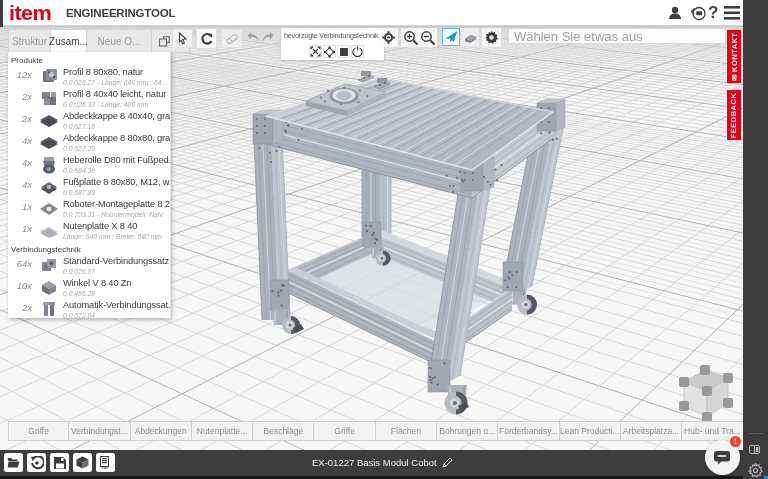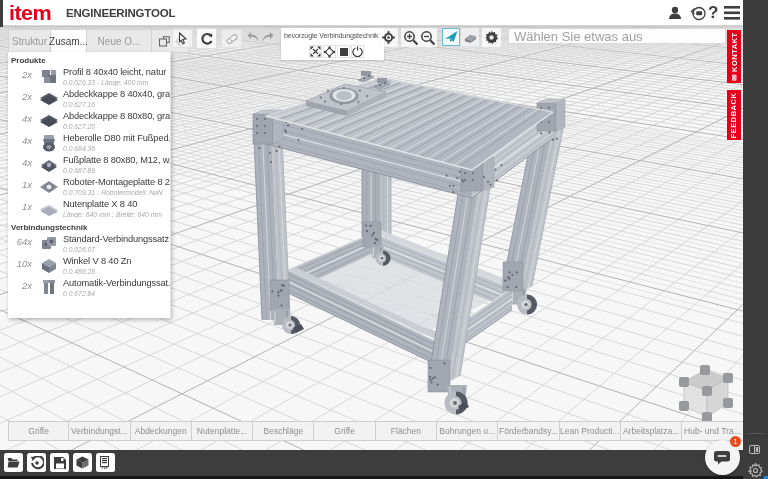--- a/index.html
+++ b/index.html
@@ -12,21 +12,21 @@
 #hdr .logo{position:absolute;left:9px;top:2px;font-size:20px;font-weight:bold;color:#e2001a;letter-spacing:-0.5px;transform:scaleX(1.08);transform-origin:left}
 #hdr .et{position:absolute;left:66px;top:7px;font-size:11.5px;font-weight:bold;color:#3e3e3e;letter-spacing:-0.2px}
 #hdr .hic{position:absolute;top:3px;height:20px;display:flex;align-items:center;color:#3e3e3e}
 
 .ltabs{position:absolute;left:8px;top:29px;height:24px;display:flex;font-size:10px}
 .ltab{height:24px;display:flex;align-items:center;justify-content:center;background:rgba(233,233,233,.92);border:1px solid #d2d2d2;border-left:none;color:#9a9a9a}
 .ltab:first-child{border-left:1px solid #d2d2d2}
 .ltab.sel{background:#fff;color:#3c3c3c;font-weight:normal;border-bottom:1px solid #fff}
 
 #lp{position:absolute;left:8px;top:52px;width:163px;height:266px;background:#fff;box-shadow:1px 2px 4px rgba(0,0,0,.25);overflow:hidden;border-right:1px solid #e3e3e3}
-#lp .sect{font-size:8px;font-weight:bold;color:#3c3c3c;padding:4px 0 1px 3px}
+#lp .sect{font-size:8px;font-weight:normal;color:#3c3c3c;padding:4px 0 1px 3px}
 .row{position:relative;height:22px}
 .row .qty{position:absolute;right:138px;top:3px;font-size:9.5px;font-style:italic;color:#8f8f8f}
 .row .ico{position:absolute;left:31px;top:2px;width:20px;height:18px}
 .row .tt{position:absolute;left:55px;top:0.5px;font-size:9.3px;letter-spacing:-0.15px;color:#3a3a3a;white-space:nowrap;width:110px;overflow:hidden}
 .row .st{position:absolute;left:55px;top:12.5px;font-size:6.8px;font-style:italic;color:#a8a8a8;white-space:nowrap;width:108px;overflow:hidden;text-overflow:ellipsis}
 
 .tbtn{position:absolute;display:flex;align-items:center;justify-content:center}
 
 #rp{position:absolute;left:508px;top:29px;width:218px}
 #rp .rh{height:19px;background:#f2f2f2;border:1px solid #d9d9d9;display:flex;align-items:center;padding:0 8px;font-size:10px;font-weight:bold;color:#3c3c3c}
@@ -603,20 +603,34 @@
             <path d="M4.5 3 V0.8 H10.2 V6.5 H7.5" fill="none" stroke="#666" stroke-width="1.1"></path>
           </svg>
           <svg style="margin-left:5px" width="7" height="11" viewBox="0 0 7 11">
             <path d="M6 1 L1 5.5 L6 10" fill="none" stroke="#666" stroke-width="1.3"></path>
           </svg>
         </div>
 </div>
 <div id="lp">
         <div class="sect">Produkte</div>
 <div class="row">
+          <div class="qty">12x</div>
+          <div class="ico"><svg width="20" height="18" viewBox="0 0 20 18">
+              <g fill="#6f747e">
+                <rect x="4" y="3" width="11" height="11" rx="1"></rect>
+                <rect x="7" y="1" width="11" height="11" rx="1" fill="#8a8f99"></rect>
+                <circle cx="12.5" cy="6.5" r="2.6" fill="#c8ccd3"></circle>
+                <rect x="9" y="3.5" width="2" height="2" fill="#555a64"></rect>
+                <rect x="14" y="8" width="2" height="2" fill="#555a64"></rect>
+              </g>
+            </svg></div>
+          <div class="tt">Profil 8 80x80, natur</div>
+          <div class="st">0.0.026.27 - Länge: 640 mm ; 640 mm ; 64...</div>
+        </div>
+<div class="row">
           <div class="qty">2x</div>
           <div class="ico"><svg width="20" height="18" viewBox="0 0 20 18">
               <g fill="#7d828c">
                 <rect x="3" y="2" width="8" height="7"></rect>
                 <rect x="9" y="7" width="8" height="8" fill="#6f747e"></rect>
                 <rect x="5" y="9" width="6" height="6" fill="#8a8f99"></rect>
                 <rect x="12" y="2" width="5" height="5" fill="#959aa4"></rect>
               </g>
             </svg></div>
           <div class="tt">Profil 8 40x40 leicht, natur</div>
@@ -868,20 +882,23 @@
         </div>
 <div class="bico" style="left:96px">
           <svg width="11" height="13" viewBox="0 0 11 13">
             <rect x="0.5" y="0.5" width="8" height="10" fill="none" stroke="#3d3d3d" stroke-width="1"></rect>
             <rect x="2" y="2" width="5" height="1.2" fill="#3d3d3d"></rect>
             <rect x="2" y="4" width="5" height="1.2" fill="#3d3d3d"></rect>
             <rect x="2" y="6" width="5" height="1.2" fill="#3d3d3d"></rect>
             <text x="5" y="12.6" font-size="3.5" fill="#3d3d3d" font-weight="bold" text-anchor="middle" font-family="Liberation Sans">PDF</text>
           </svg>
         </div>
+<div id="btitle">EX-01227 Basis Modul Cobot &nbsp;<svg width="11" height="11" viewBox="0 0 11 11" style="vertical-align:-2px">
+            <path d="M1 10 L2 7 L8 1 L10 3 L4 9z M2 7 L4 9" fill="none" stroke="#e9e9e9" stroke-width="1"></path>
+          </svg></div>
 </div>
 <div id="blk"></div>
 <div id="fab">
         <svg width="18" height="14" viewBox="0 0 18 14" style="position:absolute;left:9px;top:11px">
           <rect width="16" height="10.5" rx="2.5" fill="#3d3d3d"></rect>
           <path d="M4 10 L4 13.5 L8 10z" fill="#3d3d3d"></path>
           <rect x="3.5" y="4.2" width="9" height="1.6" rx="0.8" fill="#fff"></rect>
         </svg>
       </div>
 <div id="fabbadge">1</div>

